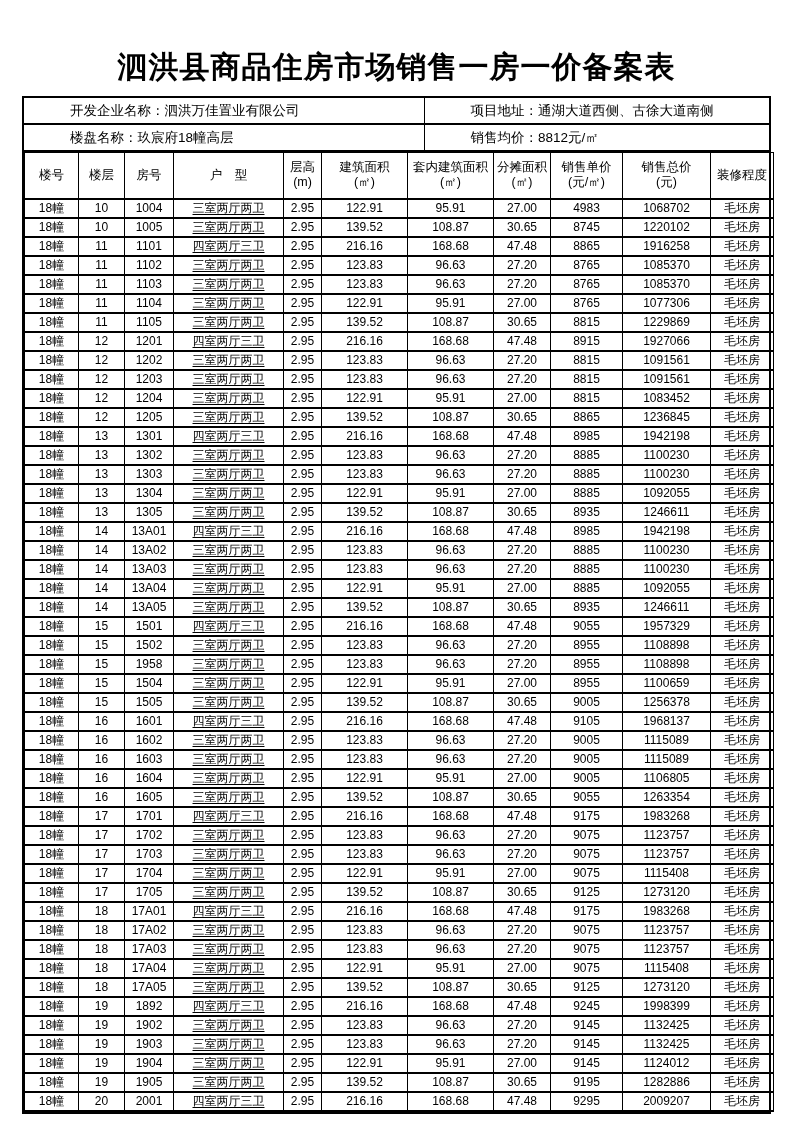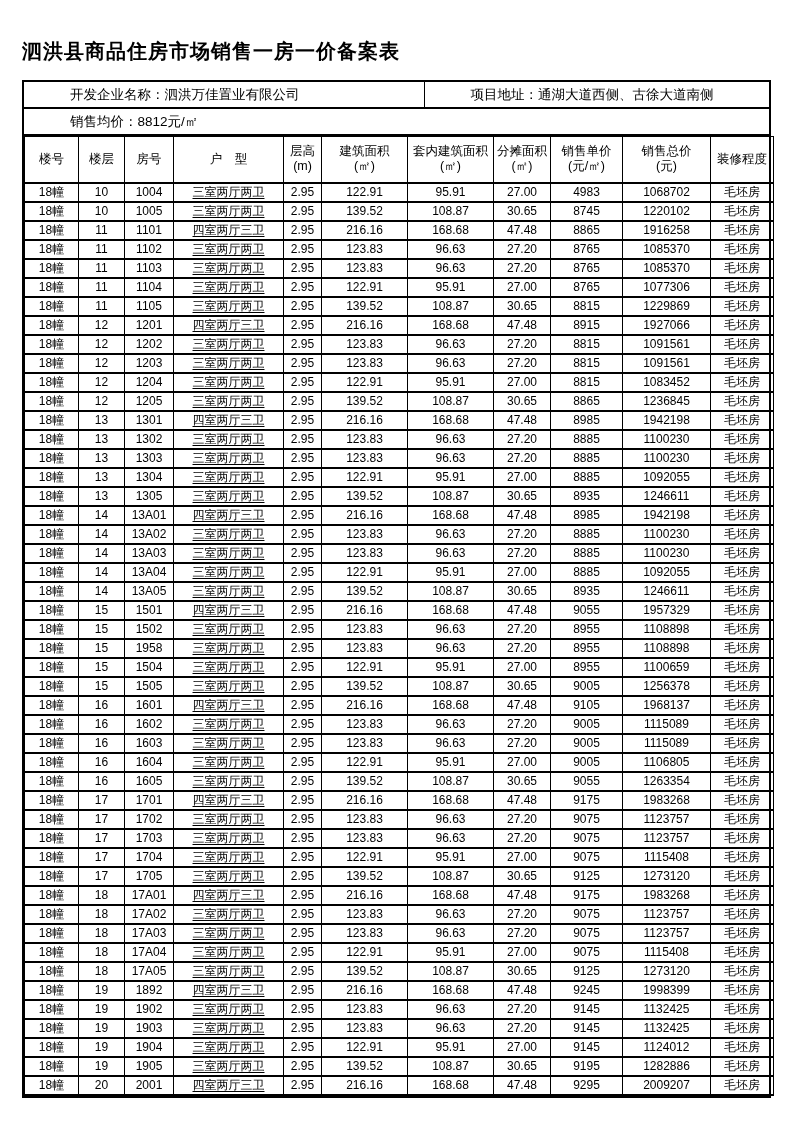--- a/index.html
+++ b/index.html
@@ -4,24 +4,25 @@
 <style>
   * { box-sizing: border-box; }
   html, body { margin: 0; padding: 0; }
   body {
     width: 793px; height: 1122px;
     background: #ffffff; color: #000;
     font-family: "Liberation Sans", sans-serif;
   }
   .page { padding: 36px 22px 0 22px; }
   .doc-title {
-    margin: 0 0 14px 0;
+    margin: 16px 0 14px 0;
+    text-align: center;
     font-family: "Liberation Serif", serif;
     font-weight: bold;
-    font-size: 20px;
+    font-size: 30px;
     line-height: 30px;
     letter-spacing: 1px;
   }
   .frame { border: 2px solid #000; }
   .info-row { display: flex; border-bottom: 2px solid #000; }
   .info-cell {
     padding: 4px 6px 3px 6px;
     font-size: 13.5px;
     line-height: 18px;
     white-space: nowrap;
@@ -67,20 +68,21 @@
 
 <div class="page">
   <h1 class="doc-title">泗洪县商品住房市场销售一房一价备案表</h1>
 
   <div class="frame">
     <div class="info-row">
       <div class="info-cell info-left">开发企业名称：泗洪万佳置业有限公司</div>
       <div class="info-cell info-right">项目地址：通湖大道西侧、古徐大道南侧</div>
     </div>
     <div class="info-row">
+      <div class="info-cell info-left">楼盘名称：玖宸府18幢高层</div>
       <div class="info-cell info-right">销售均价：8812元/㎡</div>
     </div>
 
     <table class="price-table">
       <colgroup>
           <col style="width: 54px;">
           <col style="width: 46px;">
           <col style="width: 49px;">
           <col style="width: 110px;">
           <col style="width: 38px;">

